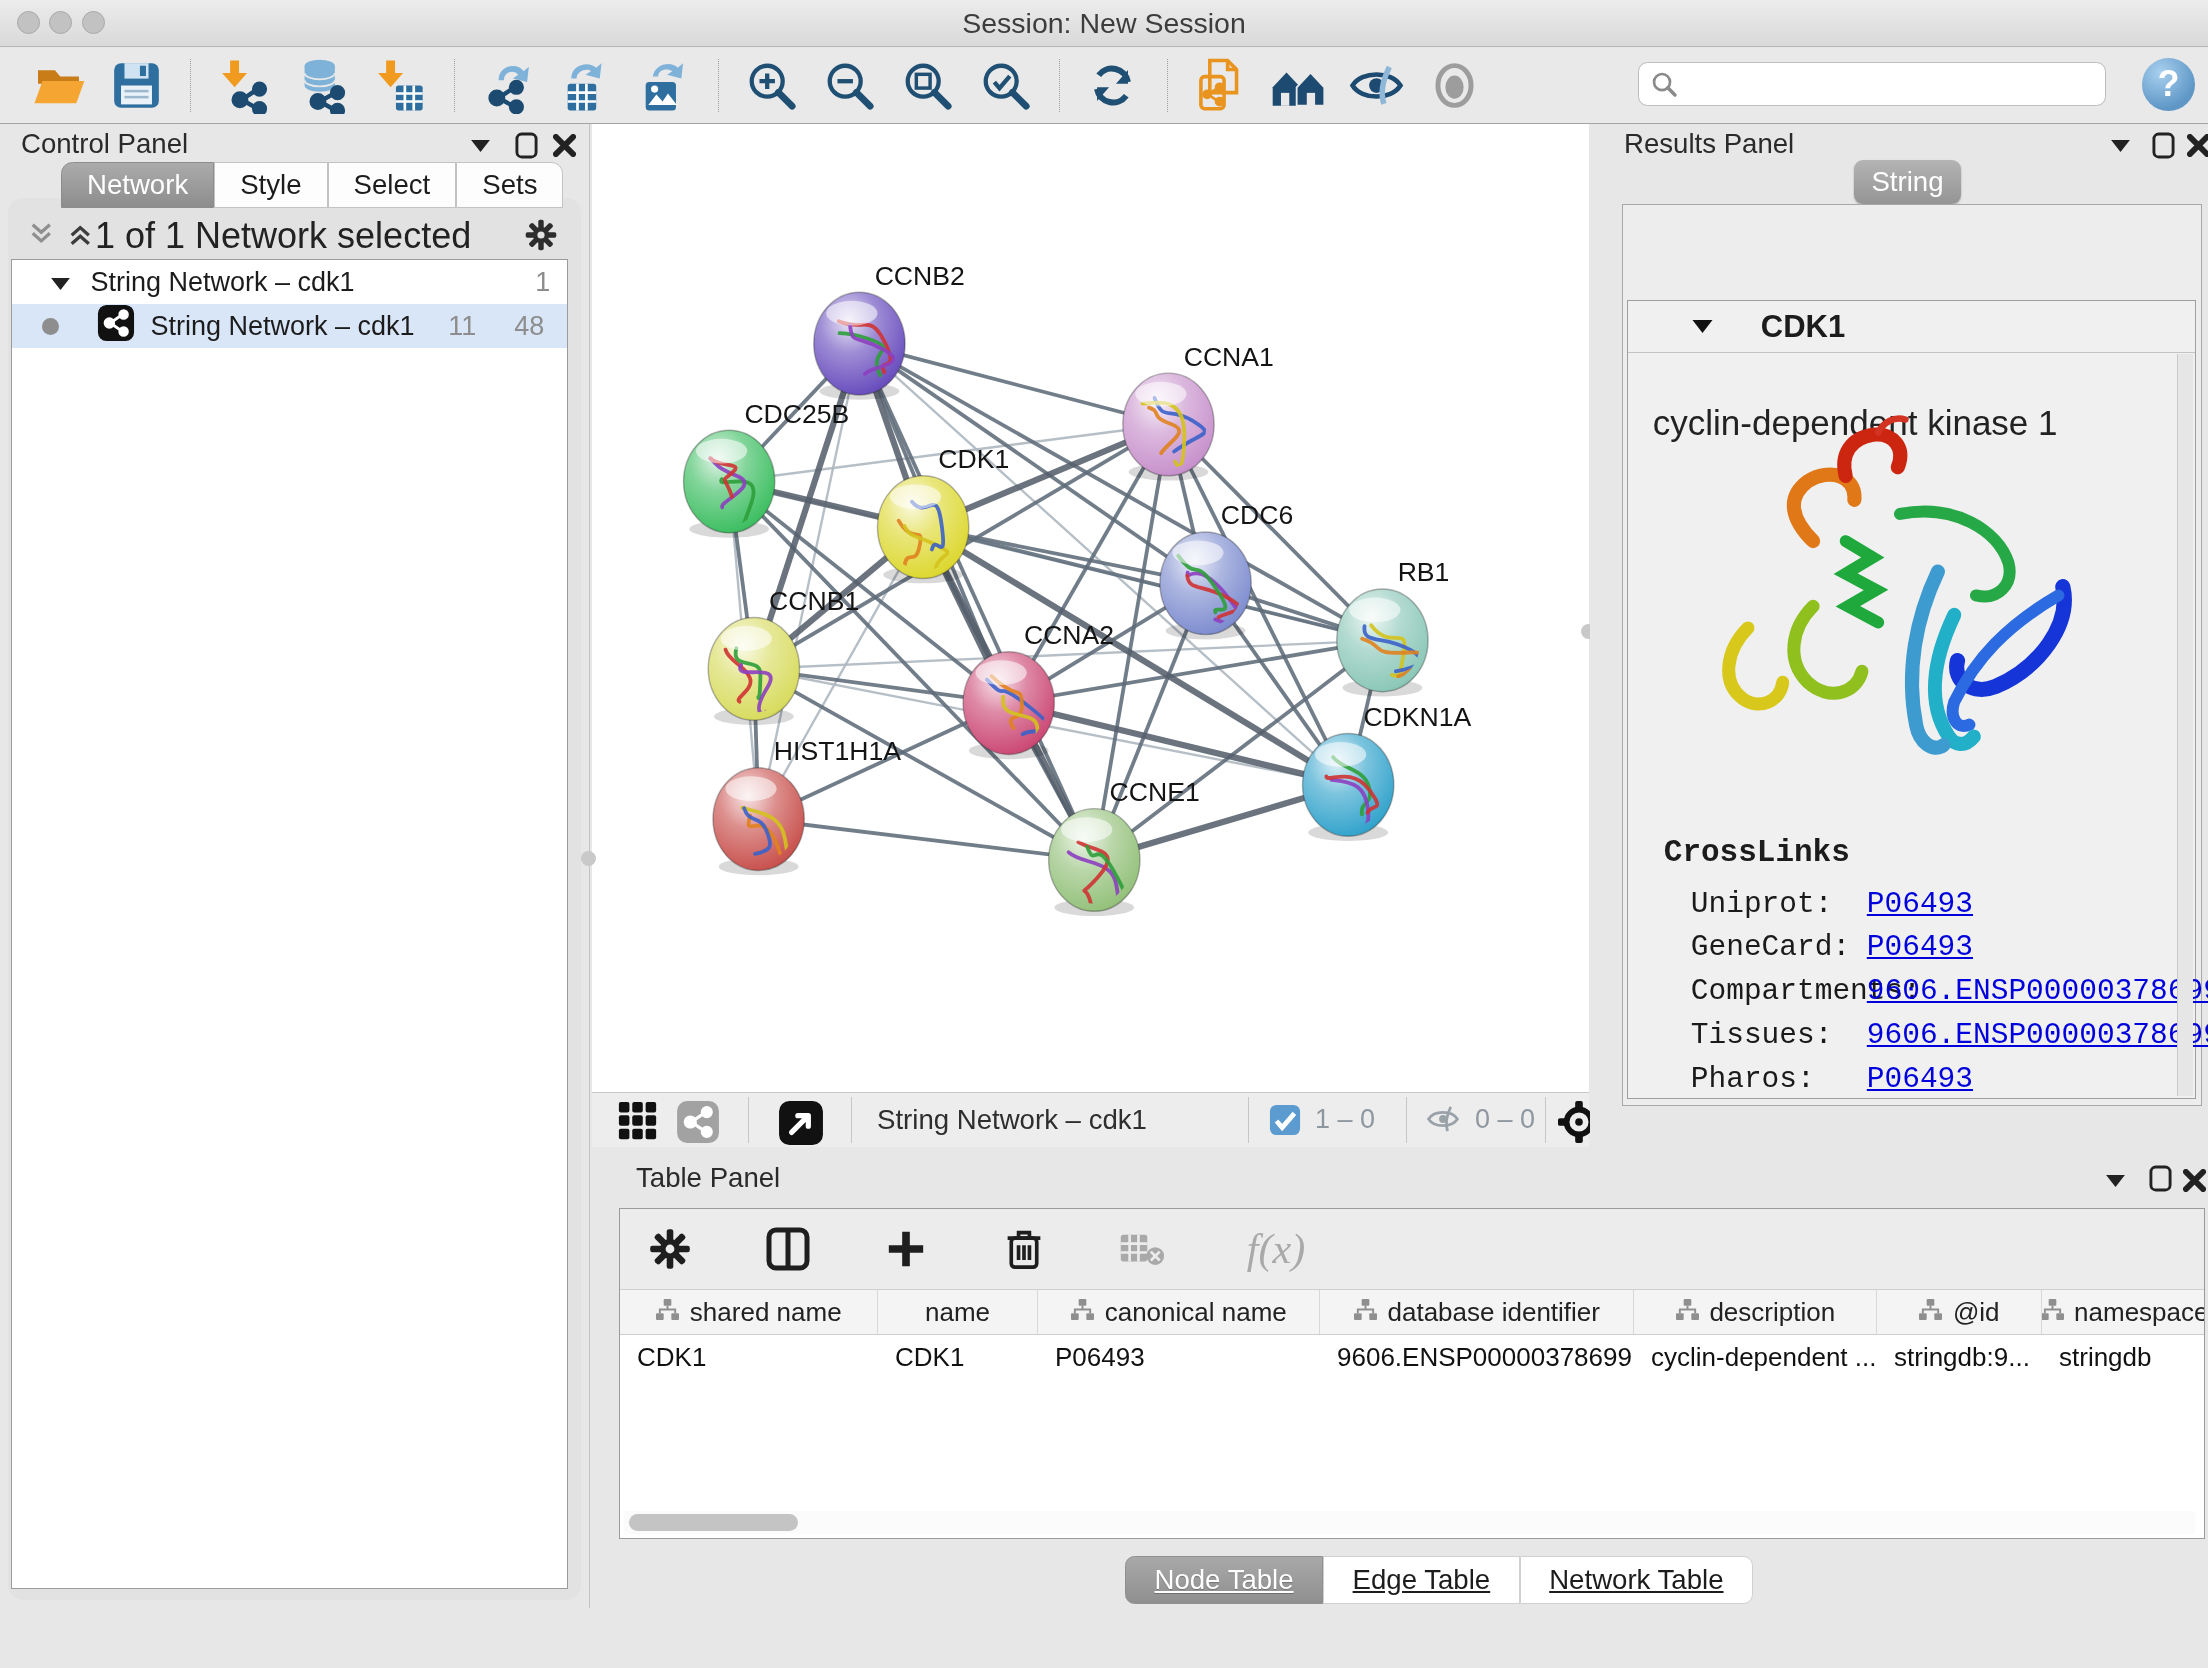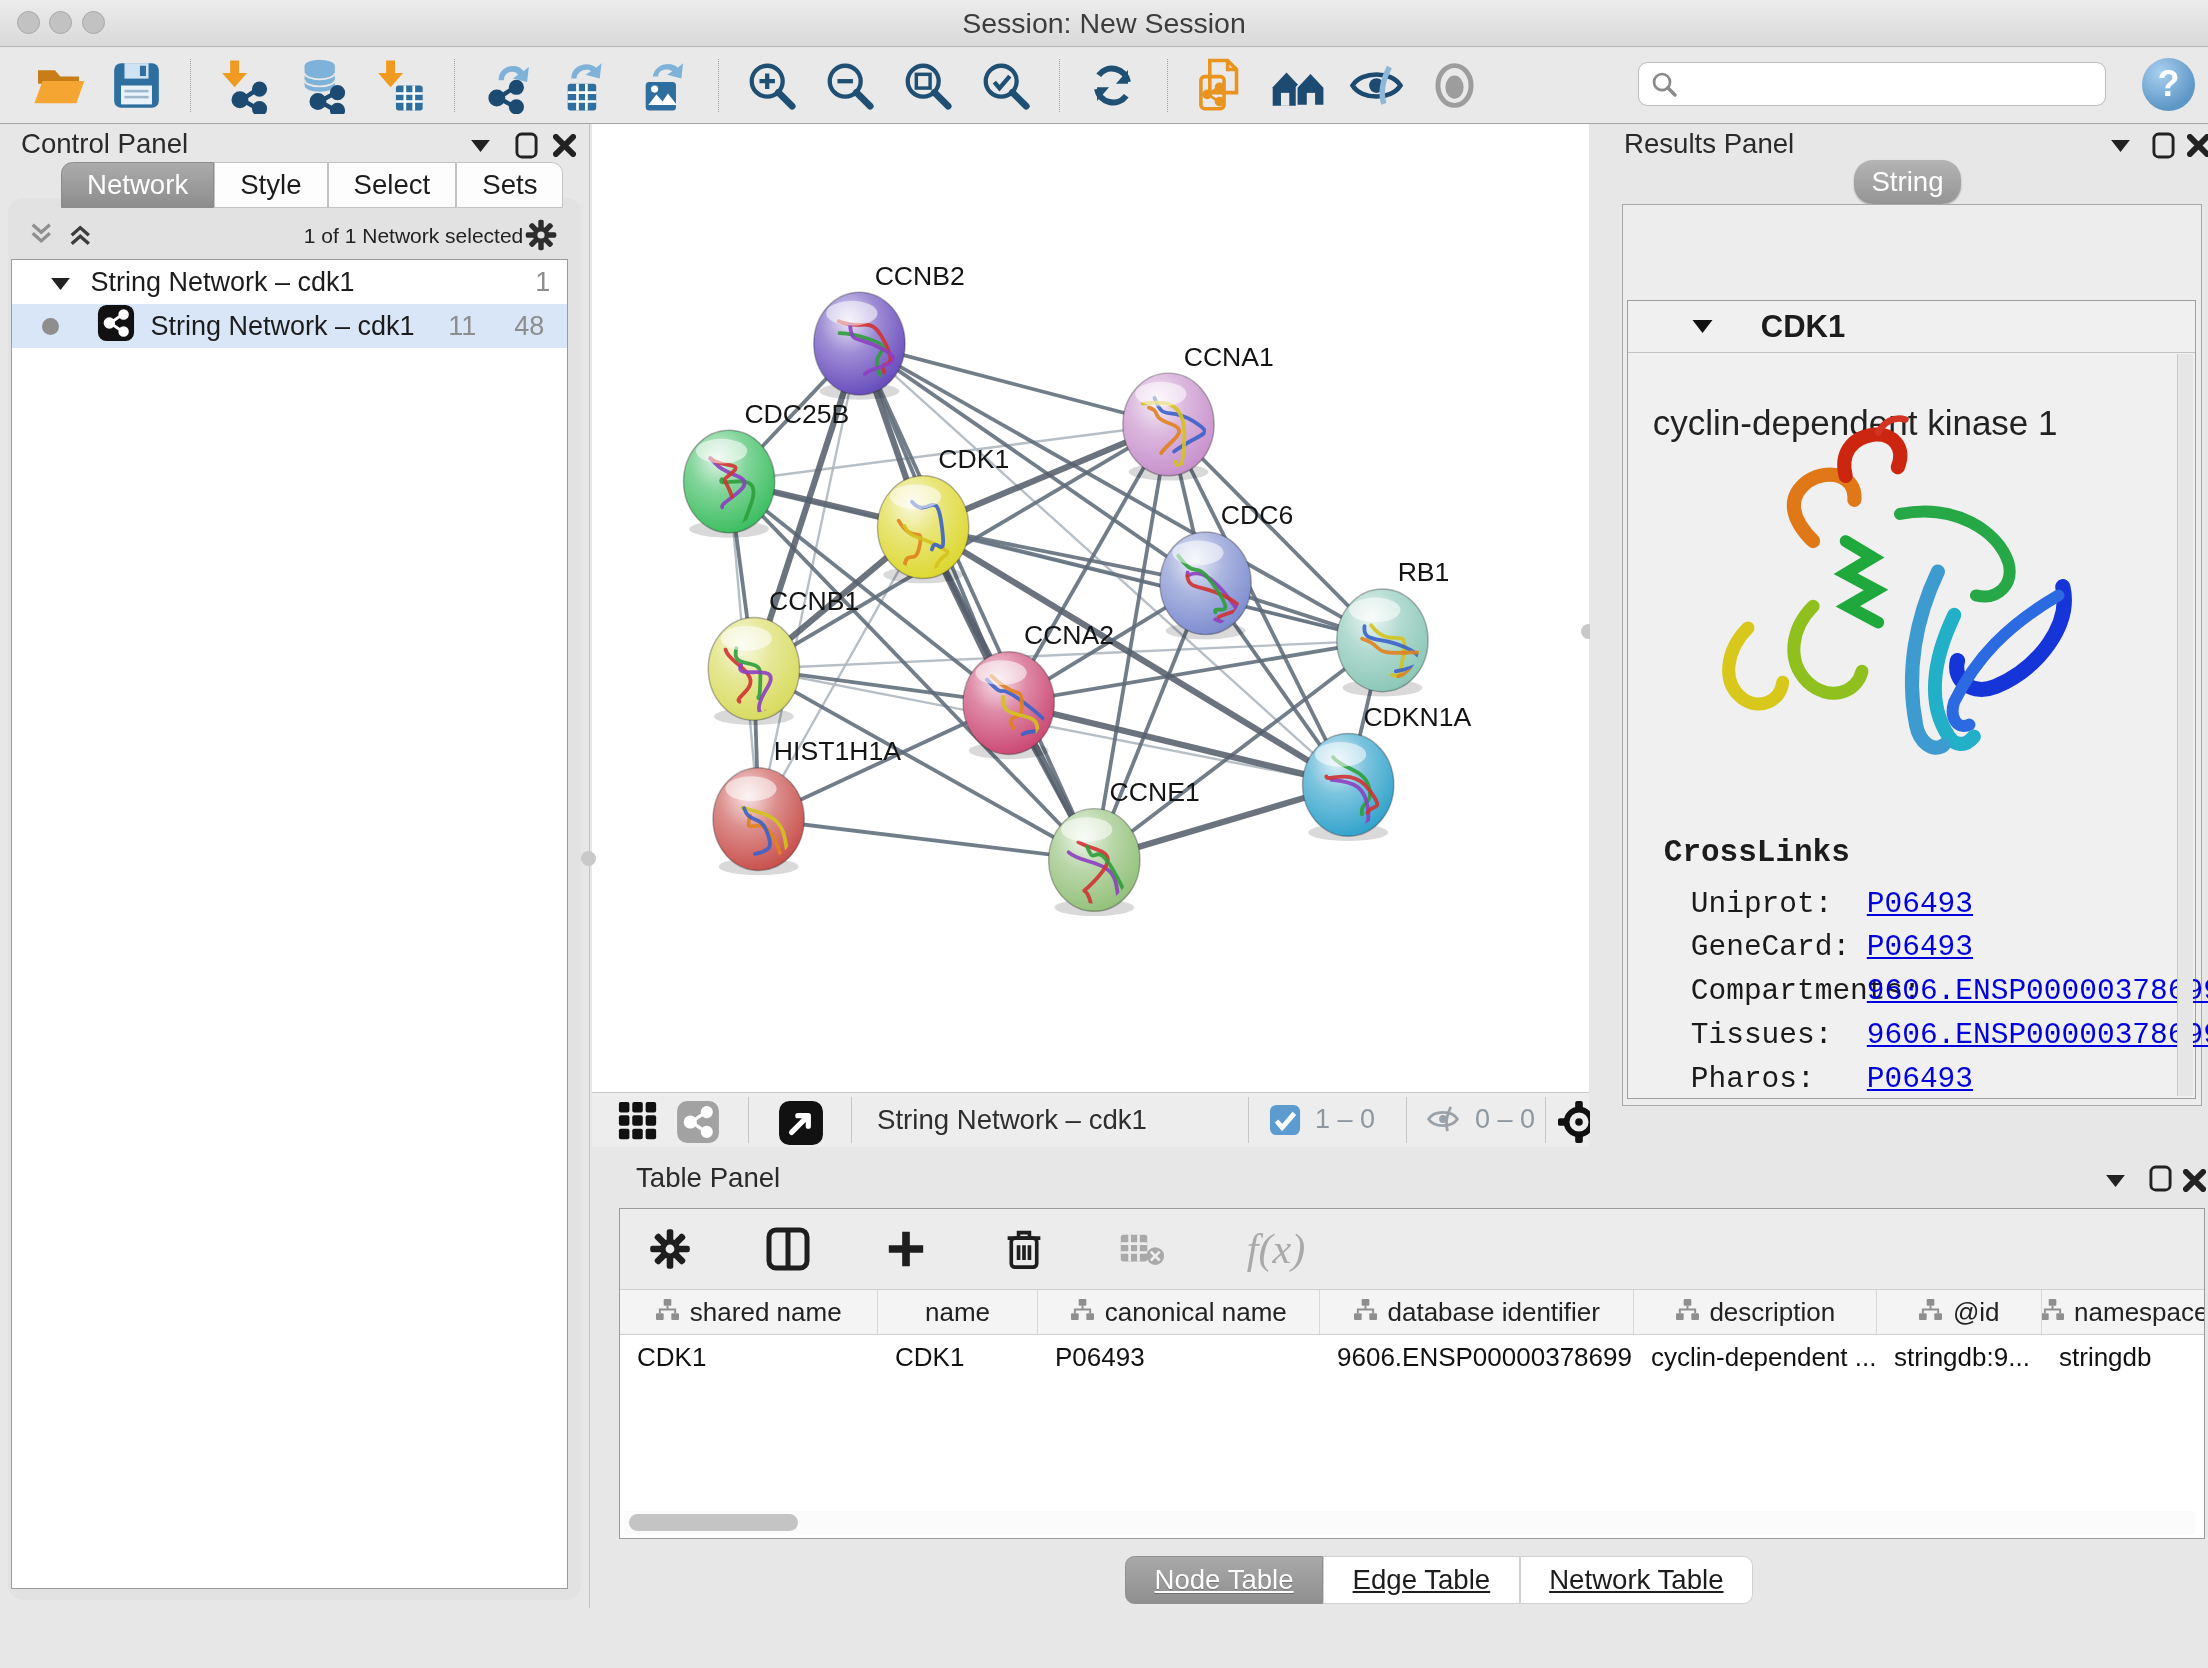--- a/index.html
+++ b/index.html
@@ -28,36 +28,36 @@
   .picon{position:absolute;top:5.7px;width:32px;height:32px;display:flex;align-items:center;justify-content:center;}
   
   .control{position:absolute;left:0;top:124px;width:590px;height:1484px;background:#e7e7e7;border-right:1.9px solid #c4c4c4;box-sizing:border-box;}
   .control .inner-bg{position:absolute;left:7.6px;top:74px;width:573px;height:1402px;background:#e2e2e2;border-radius:15px;}
   .ctabs{position:absolute;left:61px;top:38px;display:flex;}
   .ctab{height:44px;line-height:44px;padding:0 25px;background:#fdfdfd;border:1px solid #c3c3c3;font-size:27.6px;}
   .ctab.first{border-radius:11.4px 0 0 0;}
   .ctab.last{border-radius:0 11.4px 0 0;}
   .ctab.sel{background:linear-gradient(#ababab,#8d8d8d);color:#fff;border-color:#8d8d8d;border-radius:11.4px 0 0 0;}
   .csub{position:absolute;left:13.3px;top:91px;width:563px;height:42px;display:flex;align-items:center;}
-  .csub .lbl{flex:1;text-align:right;font-size:21px;color:#222;}
+  .csub .lbl{flex:1;text-align:left;font-size:36px;color:#222;}
   .treebox{position:absolute;left:11.4px;top:135px;width:557px;height:1330px;background:#fff;border:1.9px solid #9b9b9b;box-sizing:border-box;}
   .trow{position:relative;height:44px;display:flex;align-items:center;font-size:27px;}
   .trow.sel{background:#d9e6f8;}
   .tcount{color:#8d8d8d;}
   
   .netcanvas{position:absolute;left:592px;top:124px;width:997px;height:968px;background:#ffffff;}
   .netfooter{position:absolute;left:592px;top:1092px;width:997px;height:55px;background:#ededed;border-top:1.9px solid #c9c9c9;}
   .nf{position:absolute;top:6.7px;}
   .nfsep{position:absolute;top:3.8px;width:0;height:46px;border-left:1.9px solid #c6c6c6;}
   .nftitle{position:absolute;top:10.5px;font-size:27.6px;color:#2e2e2e;}
   .nfnum{position:absolute;top:11.4px;font-size:27px;color:#8e979f;}
   .splitdot{position:absolute;width:15px;height:15px;border-radius:50%;background:#c9c9c9;}
   
   .results{position:absolute;left:1590px;top:124px;width:618px;height:1037px;background:#e7e7e7;}
-  .stringtab{position:absolute;left:264px;top:36px;width:107px;height:44px;border-radius:19px;
+  .stringtab{position:absolute;left:264px;top:36px;width:107px;height:44px;border-radius:9px;
              background:linear-gradient(#b4b4b4,#949494);color:#fff;font-size:27.6px;text-align:center;line-height:44px;
              box-shadow:0 1px 1.9px rgba(0,0,0,.3);}
   .rbox{position:absolute;left:32px;top:80px;width:580px;height:902px;background:#ededed;border:1.9px solid #a8a8a8;box-sizing:border-box;}
   .rbtns{position:absolute;left:3.8px;top:3.8px;width:569px;height:88px;border-bottom:1.9px solid #bdbdbd;background:#efefef;}
   .rbtn{position:absolute;top:23px;height:46px;background:#fff;border:1.9px solid #b9b9b9;border-radius:9.5px;
         font-size:27.6px;text-align:center;box-sizing:border-box;}
   .cdkbox{position:absolute;left:3.8px;top:95px;width:569px;height:799px;background:#f0f0f0;border:1.9px solid #9f9f9f;box-sizing:border-box;}
   .cdkhead{position:absolute;left:0;top:0;width:100%;height:51px;border-bottom:1.9px solid #c3c3c3;}
   .cdkname{position:absolute;left:133px;top:7.6px;font-size:31px;font-weight:bold;}
   .cdesc{position:absolute;left:25px;top:67px;font-size:35px;color:#222;margin-top:35px;}

